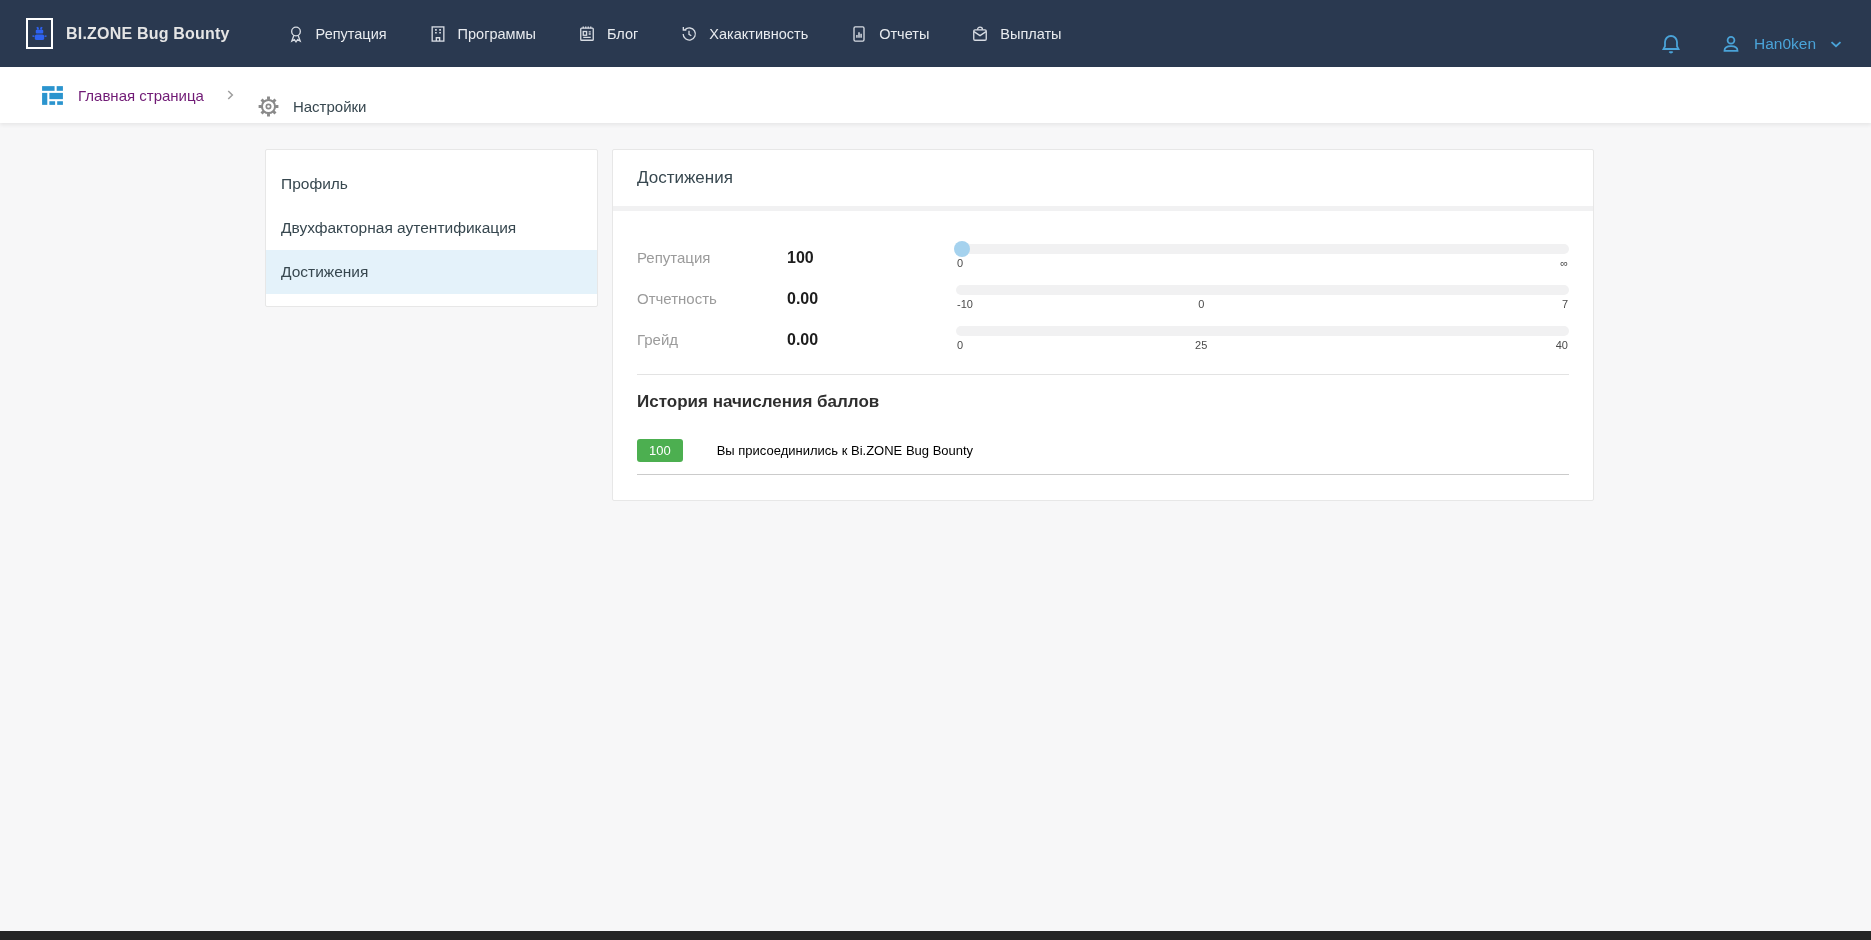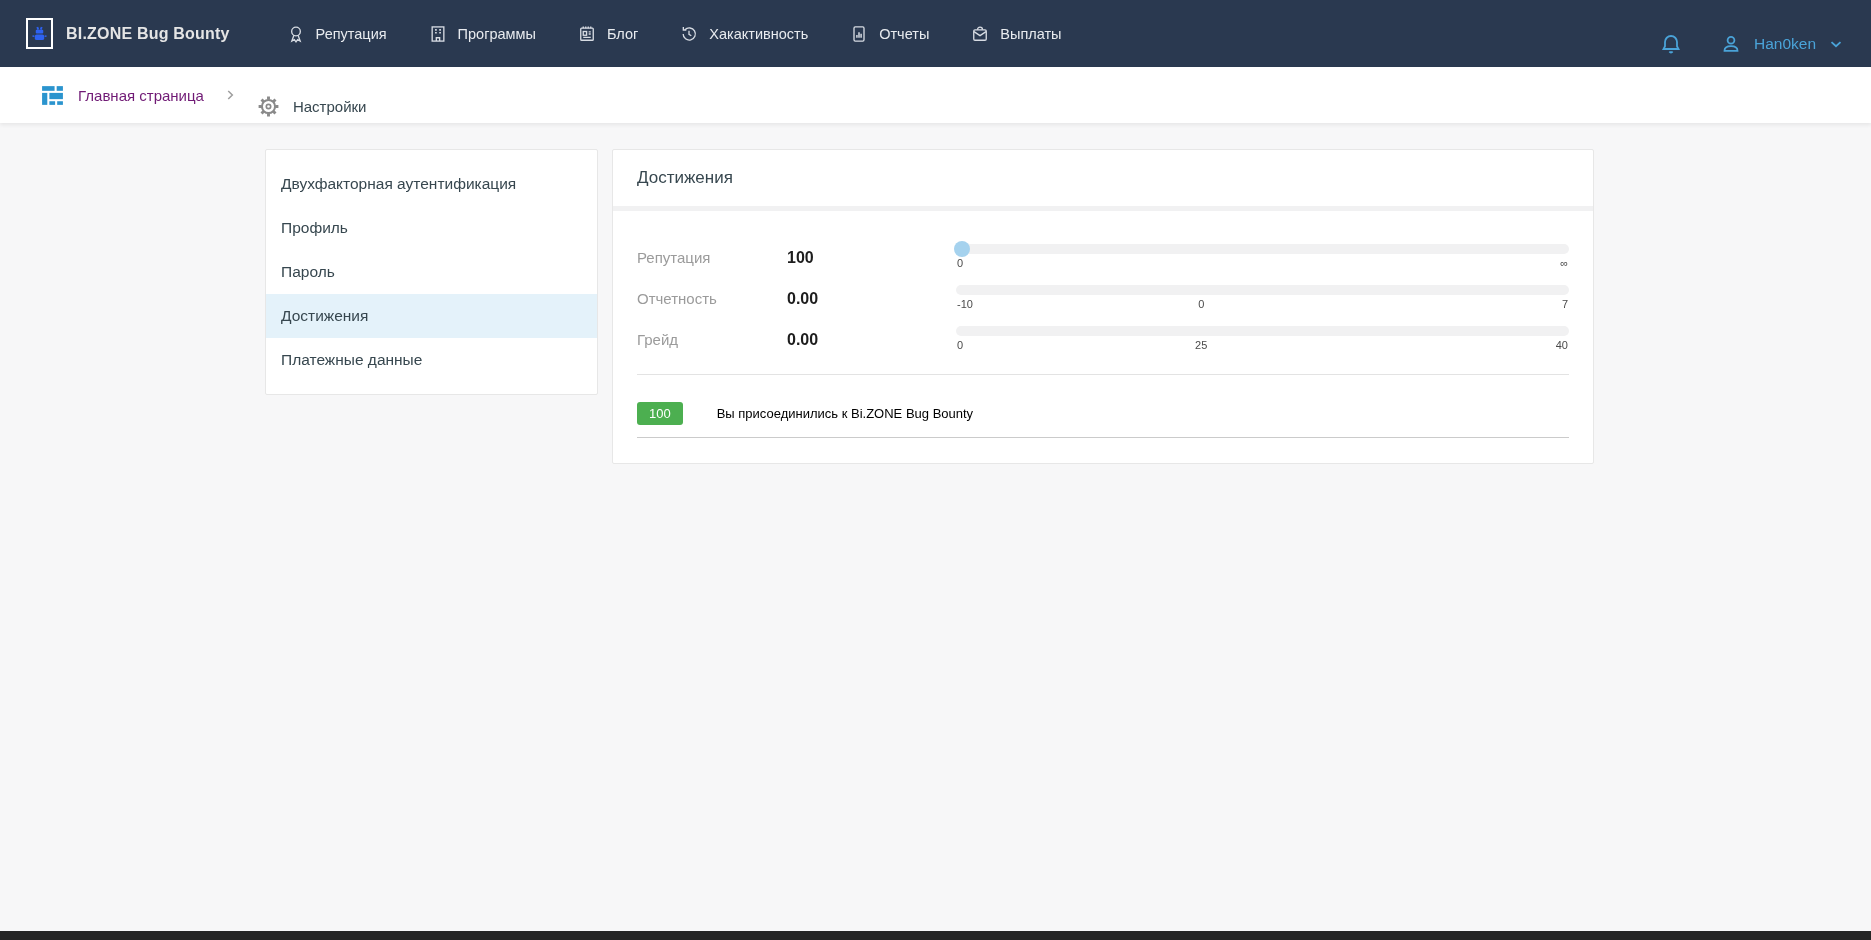--- a/index.html
+++ b/index.html
@@ -170,25 +170,23 @@
         <path d="M16.6 16.6l2.1 2.1M7.4 16.6l-2.1 2.1M7.4 7.4 5.3 5.3M16.6 7.4l2.1-2.1"></path>
       </g>
     </svg>
     <span>Настройки</span>
   </span>
 </div>
 
 <div class="content">
 
   <div class="card sidebar-card">
+    <div class="side-item">Профиль</div>
     <div class="side-item">Двухфакторная аутентификация</div>
-    <div class="side-item">Профиль</div>
-    <div class="side-item">Пароль</div>
     <div class="side-item active">Достижения</div>
-    <div class="side-item">Платежные данные</div>
   </div>
 
   <div class="card main-card">
     <div class="main-header">Достижения</div>
     <div class="main-divider"></div>
 
     <div class="main-body">
 
       <div class="stat-row">
         <span class="stat-label">Репутация</span>
@@ -226,20 +224,21 @@
           <div class="slider-scale">
             <span class="scale-min">0</span>
             <span class="scale-mid">25</span>
             <span class="scale-max">40</span>
           </div>
         </div>
       </div>
 
       <div class="section-divider"></div>
 
+      <div class="history-title">История начисления баллов</div>
 
       <div class="event-row">
         <span class="points-badge">100</span>
         <span class="event-text">Вы присоединились к Bi.ZONE Bug Bounty</span>
       </div>
 
     </div>
   </div>
 
   <div class="footer-strip"></div>

